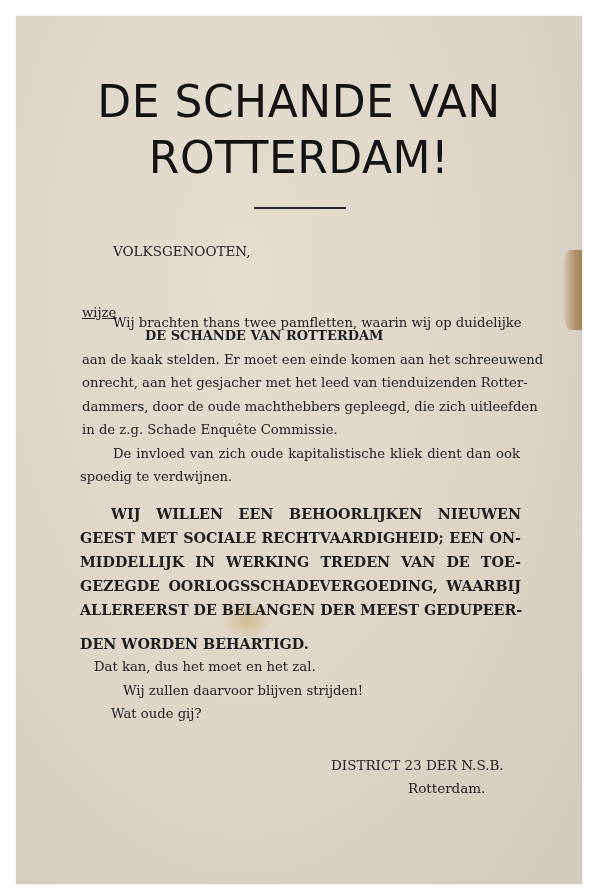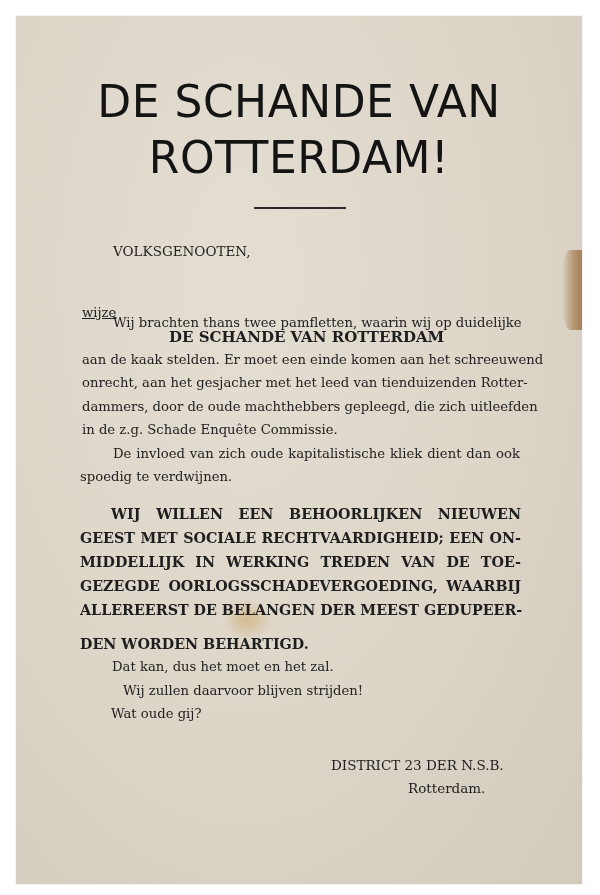--- a/index.html
+++ b/index.html
@@ -44,34 +44,34 @@
 <div class="stain2"></div>
 
 <div class="title t1">DE SCHANDE VAN</div>
 <div class="title t2">ROTTERDAM!</div>
 <div class="rule"></div>
 
 <div class="txt" style="left:113px; top:243px; font-size:13.5px;">VOLKSGENOOTEN,</div>
 
 <div class="txt just" style="left:113px; top:282px; width:407px;margin-top:33px;">Wij brachten thans twee pamfletten, waarin wij op duidelijke</div>
 <div class="txt" style="left:82px; top:305px;text-decoration:underline;">wijze</div>
-<div class="txt caps" style="left:169px; top:328px; font-size:15px;">DE SCHANDE VAN ROTTERDAM</div>
+<div class="txt caps" style="left:145px; top:328px; font-size:13px;">DE SCHANDE VAN ROTTERDAM</div>
 <div class="txt just" style="left:82px; top:352px; width:438px;">aan de kaak stelden. Er moet een einde komen aan het schreeuwend</div>
 <div class="txt just" style="left:82px; top:375px; width:438px;">onrecht, aan het gesjacher met het leed van tienduizenden Rotter-</div>
 <div class="txt just" style="left:82px; top:399px; width:438px;">dammers, door de oude machthebbers gepleegd, die zich uitleefden</div>
 <div class="txt" style="left:82px; top:422px;">in de z.g. Schade Enquête Commissie.</div>
 
 <div class="txt just" style="left:113px; top:446px; width:407px;">De invloed van zich oude kapitalistische kliek dient dan ook</div>
 <div class="txt" style="left:80px; top:469px;">spoedig te verdwijnen.</div>
 
 <div class="txt caps just" style="left:111px; top:506px; width:410px;">WIJ WILLEN EEN BEHOORLIJKEN NIEUWEN</div>
 <div class="txt caps just" style="left:80px; top:530px; width:441px;">GEEST MET SOCIALE RECHTVAARDIGHEID; EEN ON-</div>
 <div class="txt caps just" style="left:80px; top:554px; width:441px;">MIDDELLIJK IN WERKING TREDEN VAN DE TOE-</div>
 <div class="txt caps just" style="left:80px; top:578px; width:441px;">GEZEGDE OORLOGSSCHADEVERGOEDING, WAARBIJ</div>
 <div class="txt caps just" style="left:80px; top:602px; width:441px;">ALLEREERST DE BELANGEN DER MEEST GEDUPEER-</div>
 <div class="txt caps" style="left:80px; top:636px;">DEN WORDEN BEHARTIGD.</div>
 
-<div class="txt" style="left:112px; top:659px;">Dat kan, dus het moet en het zal.</div>
+<div class="txt" style="left:94px; top:659px;">Dat kan, dus het moet en het zal.</div>
 <div class="txt" style="left:110px; top:683px;margin-left:13px;">Wij zullen daarvoor blijven strijden!</div>
 <div class="txt" style="left:111px; top:706px;">Wat oude gij?</div>
 
 <div class="txt sig" style="left:331px; top:757px;">DISTRICT 23 DER N.S.B.</div>
 <div class="txt sig" style="left:408px; top:780px;">Rotterdam.</div>
 
 </body></html>

